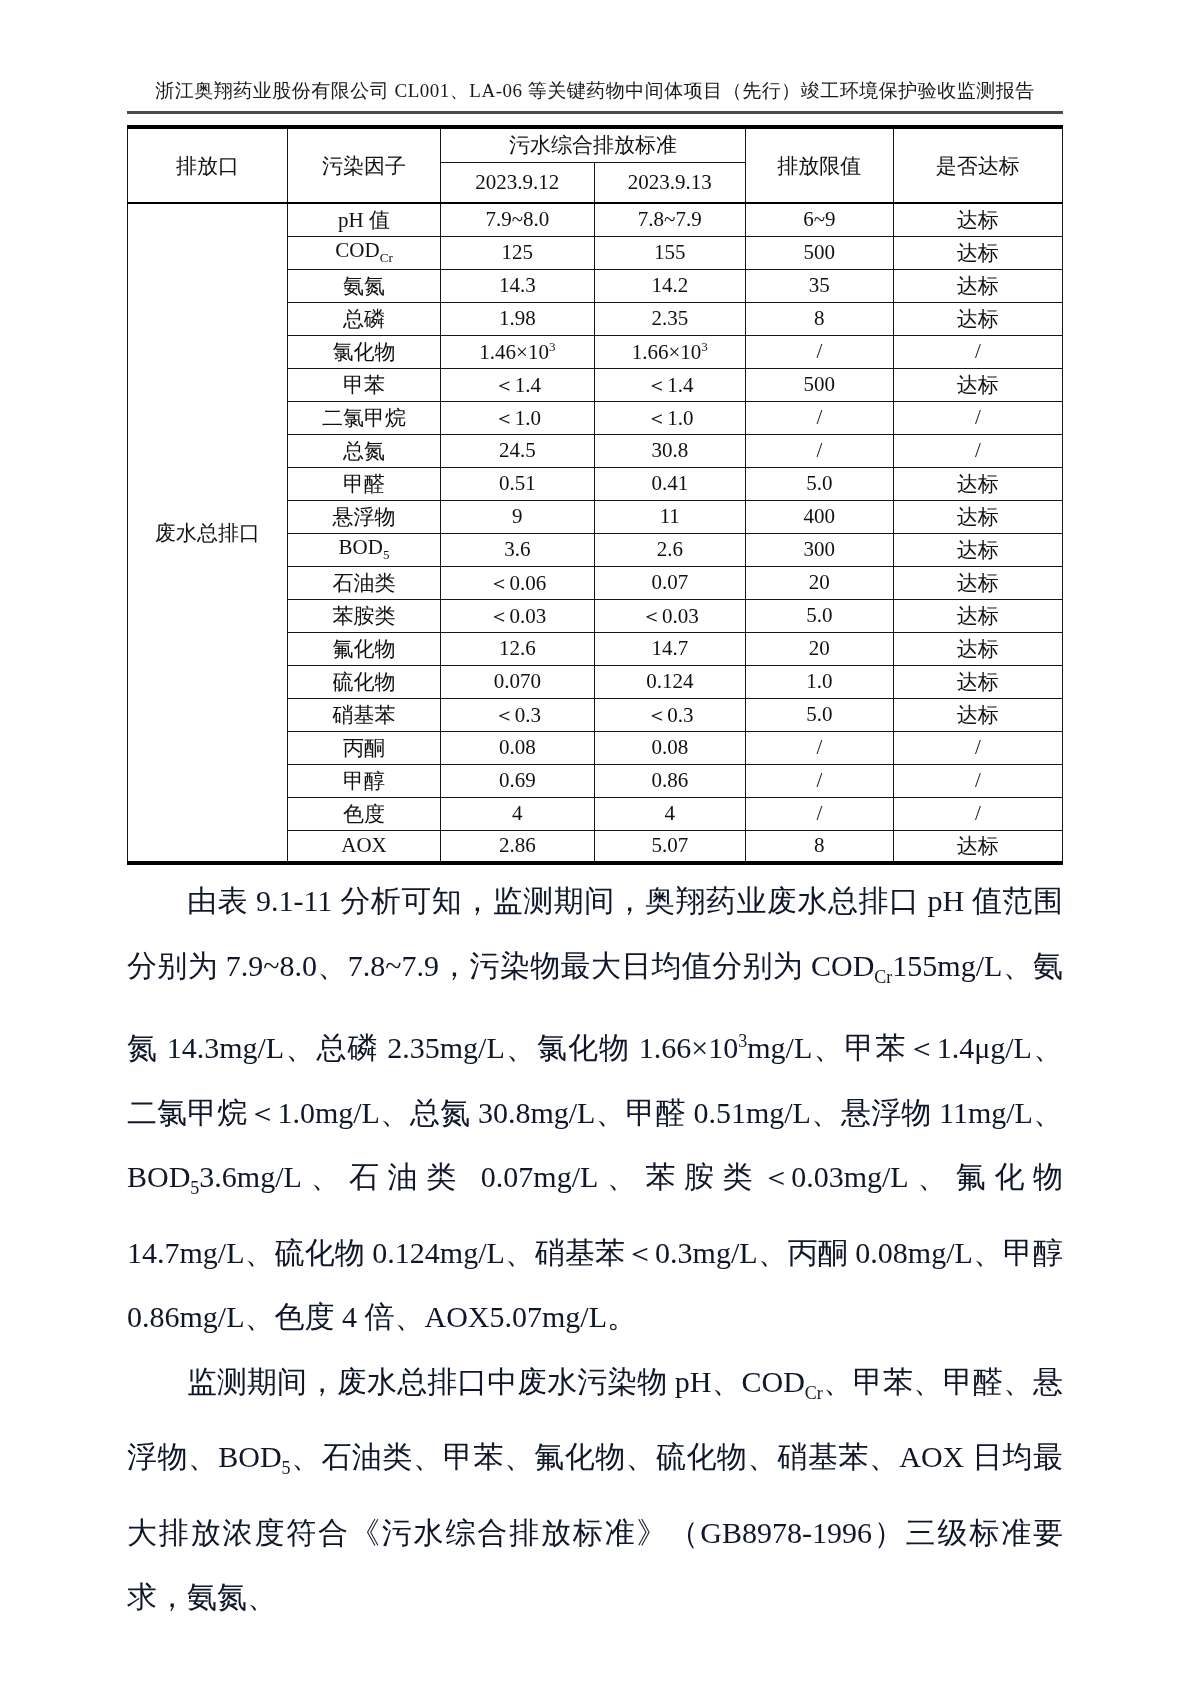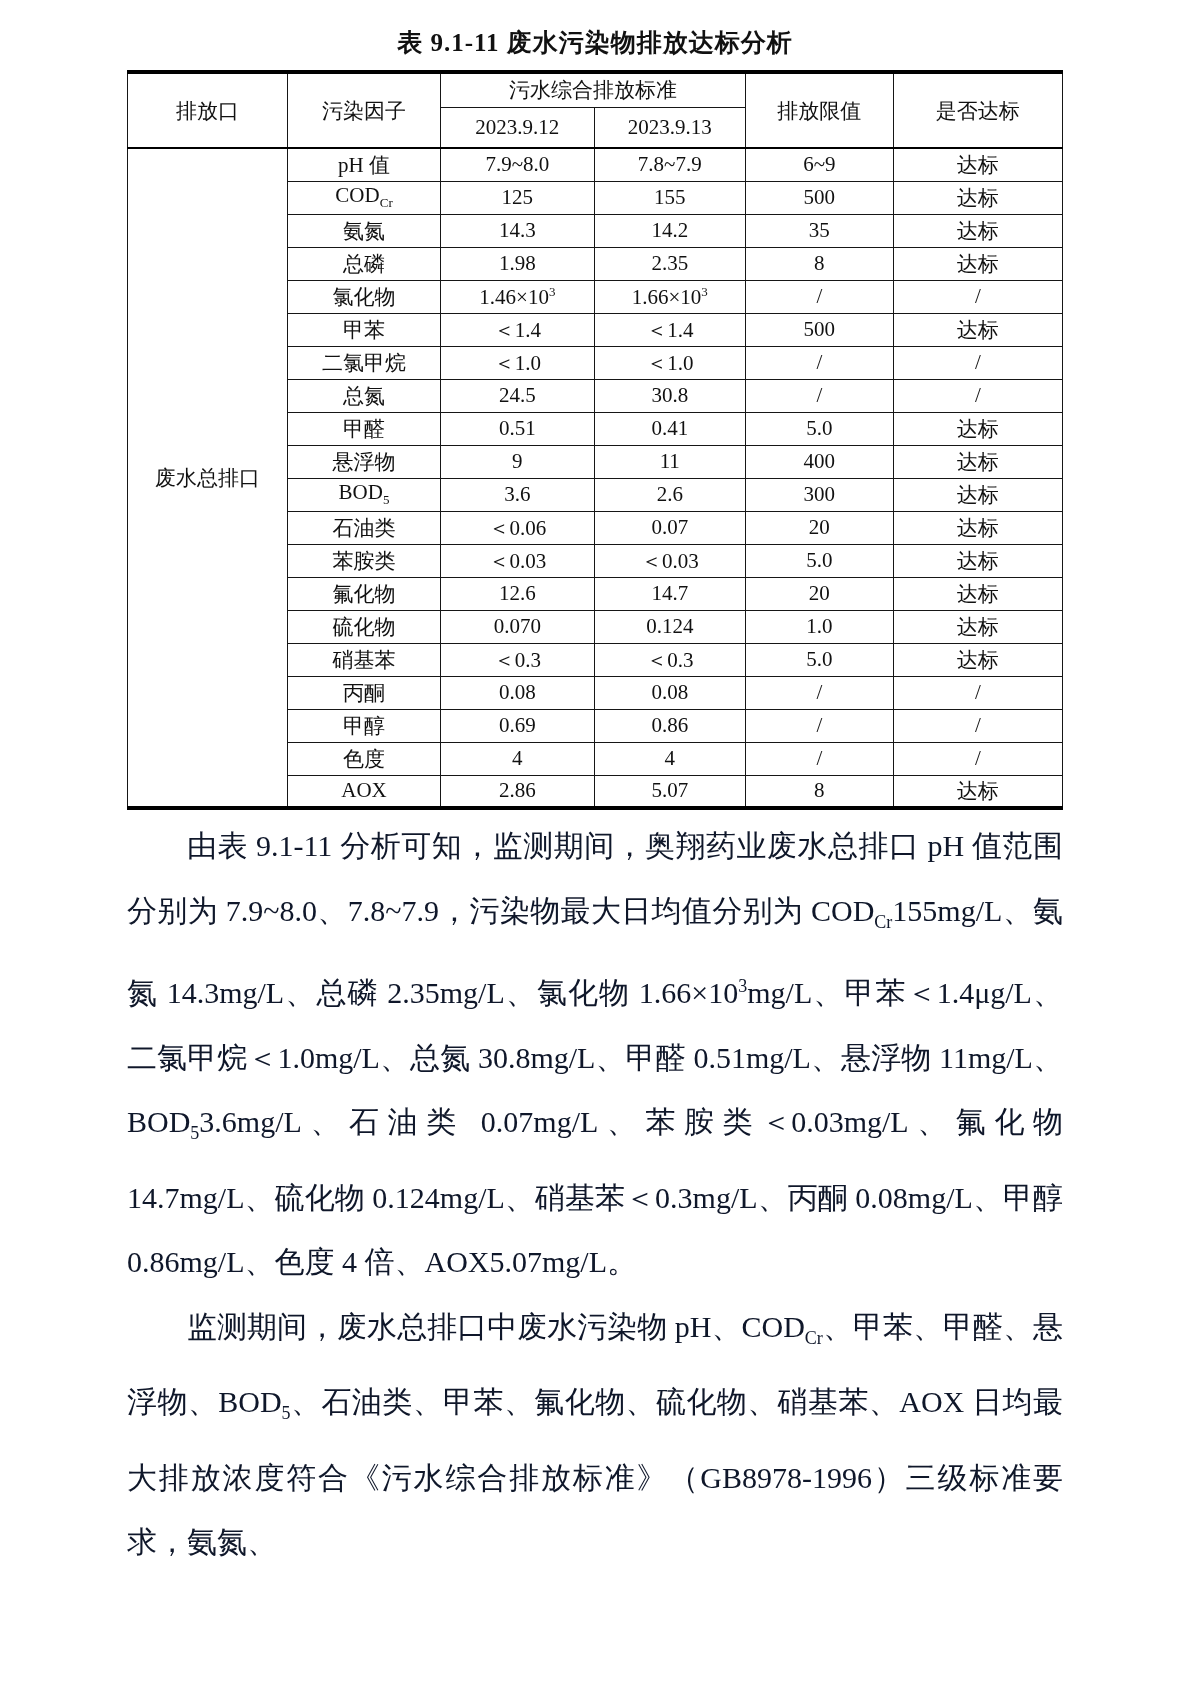--- a/index.html
+++ b/index.html
@@ -81,22 +81,24 @@
     text-indent: 2em;
     color: #0f172a;
   }
   .paragraphs p sub, .paragraphs p sup { font-size: 60%; }
 </style>
 </head>
 <body>
 
 <div class="content">
 
-
-  <div class="table-title">表 9.1-11  废水污染物排放达标分析</div>
+  <div class="page-header header-rule">
+    <div class="header-text">浙江奥翔药业股份有限公司 CL001、LA-06 等关键药物中间体项目（先行）竣工环境保护验收监测报告</div>
+  </div>
+
 
 
   <table class="compliance">
     <colgroup>
       <col class="c1">
         <col class="c2">
         <col class="c3">
         <col class="c4">
         <col class="c5">
         <col class="c6">

